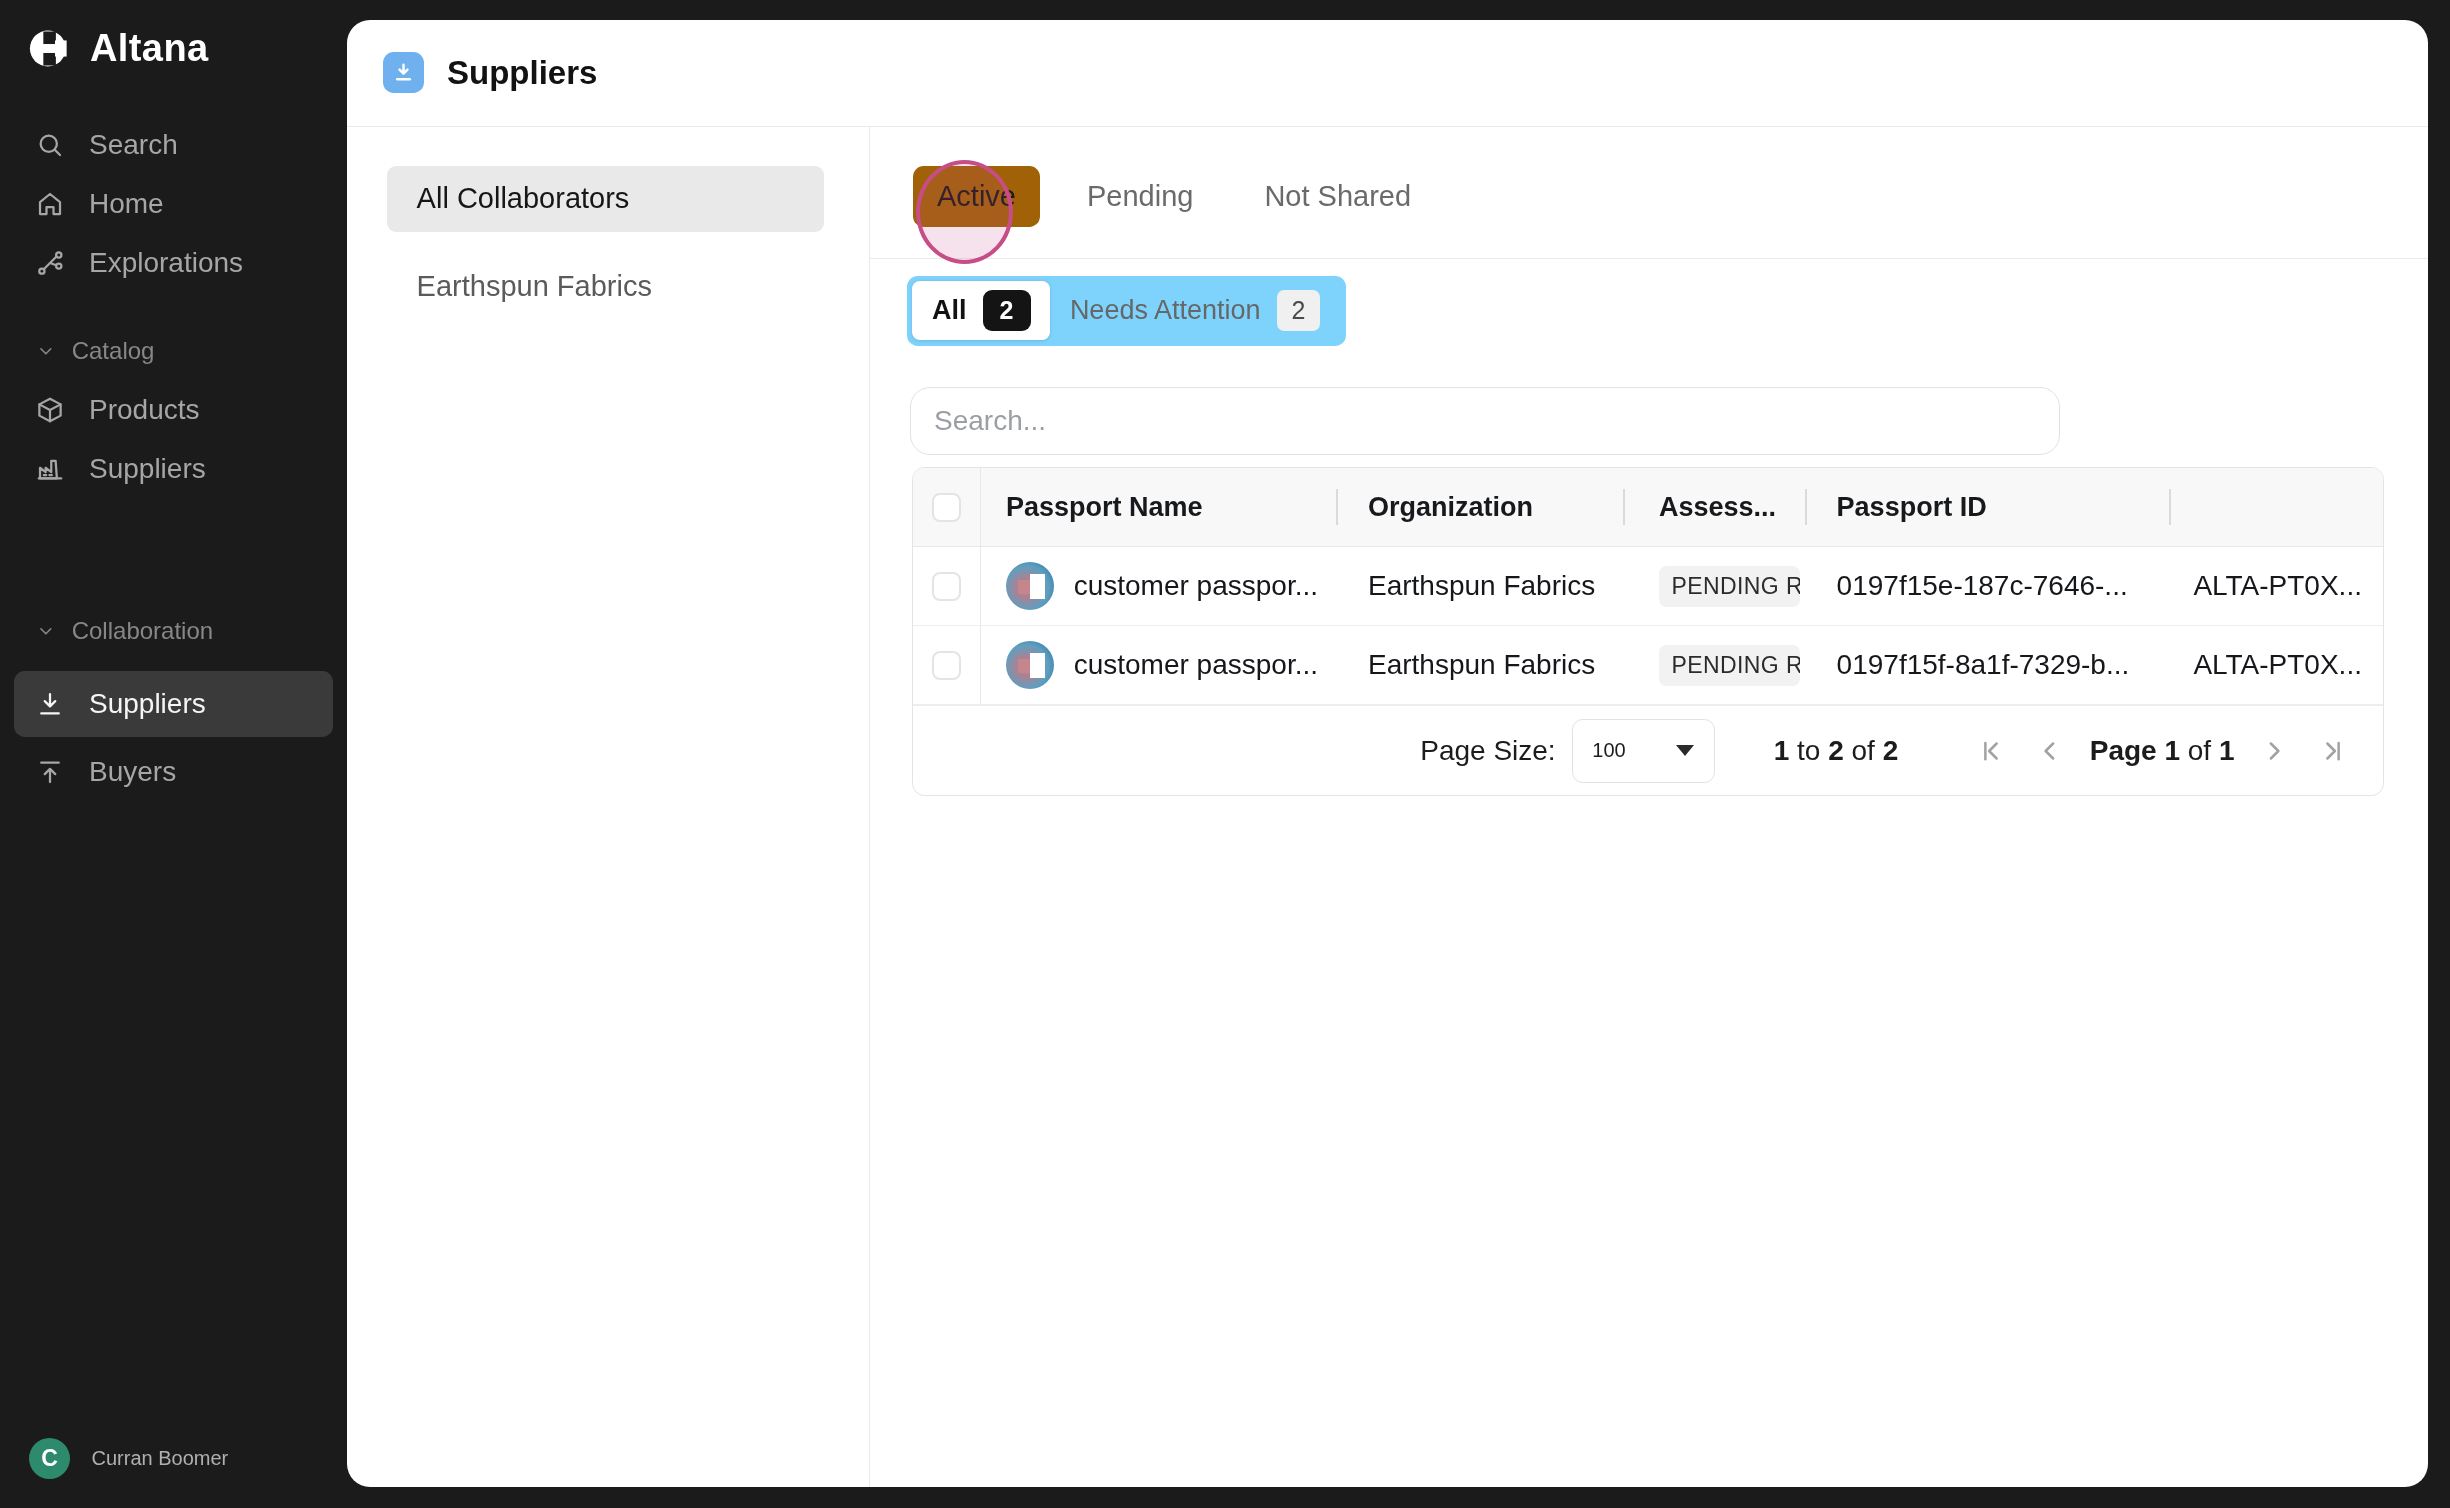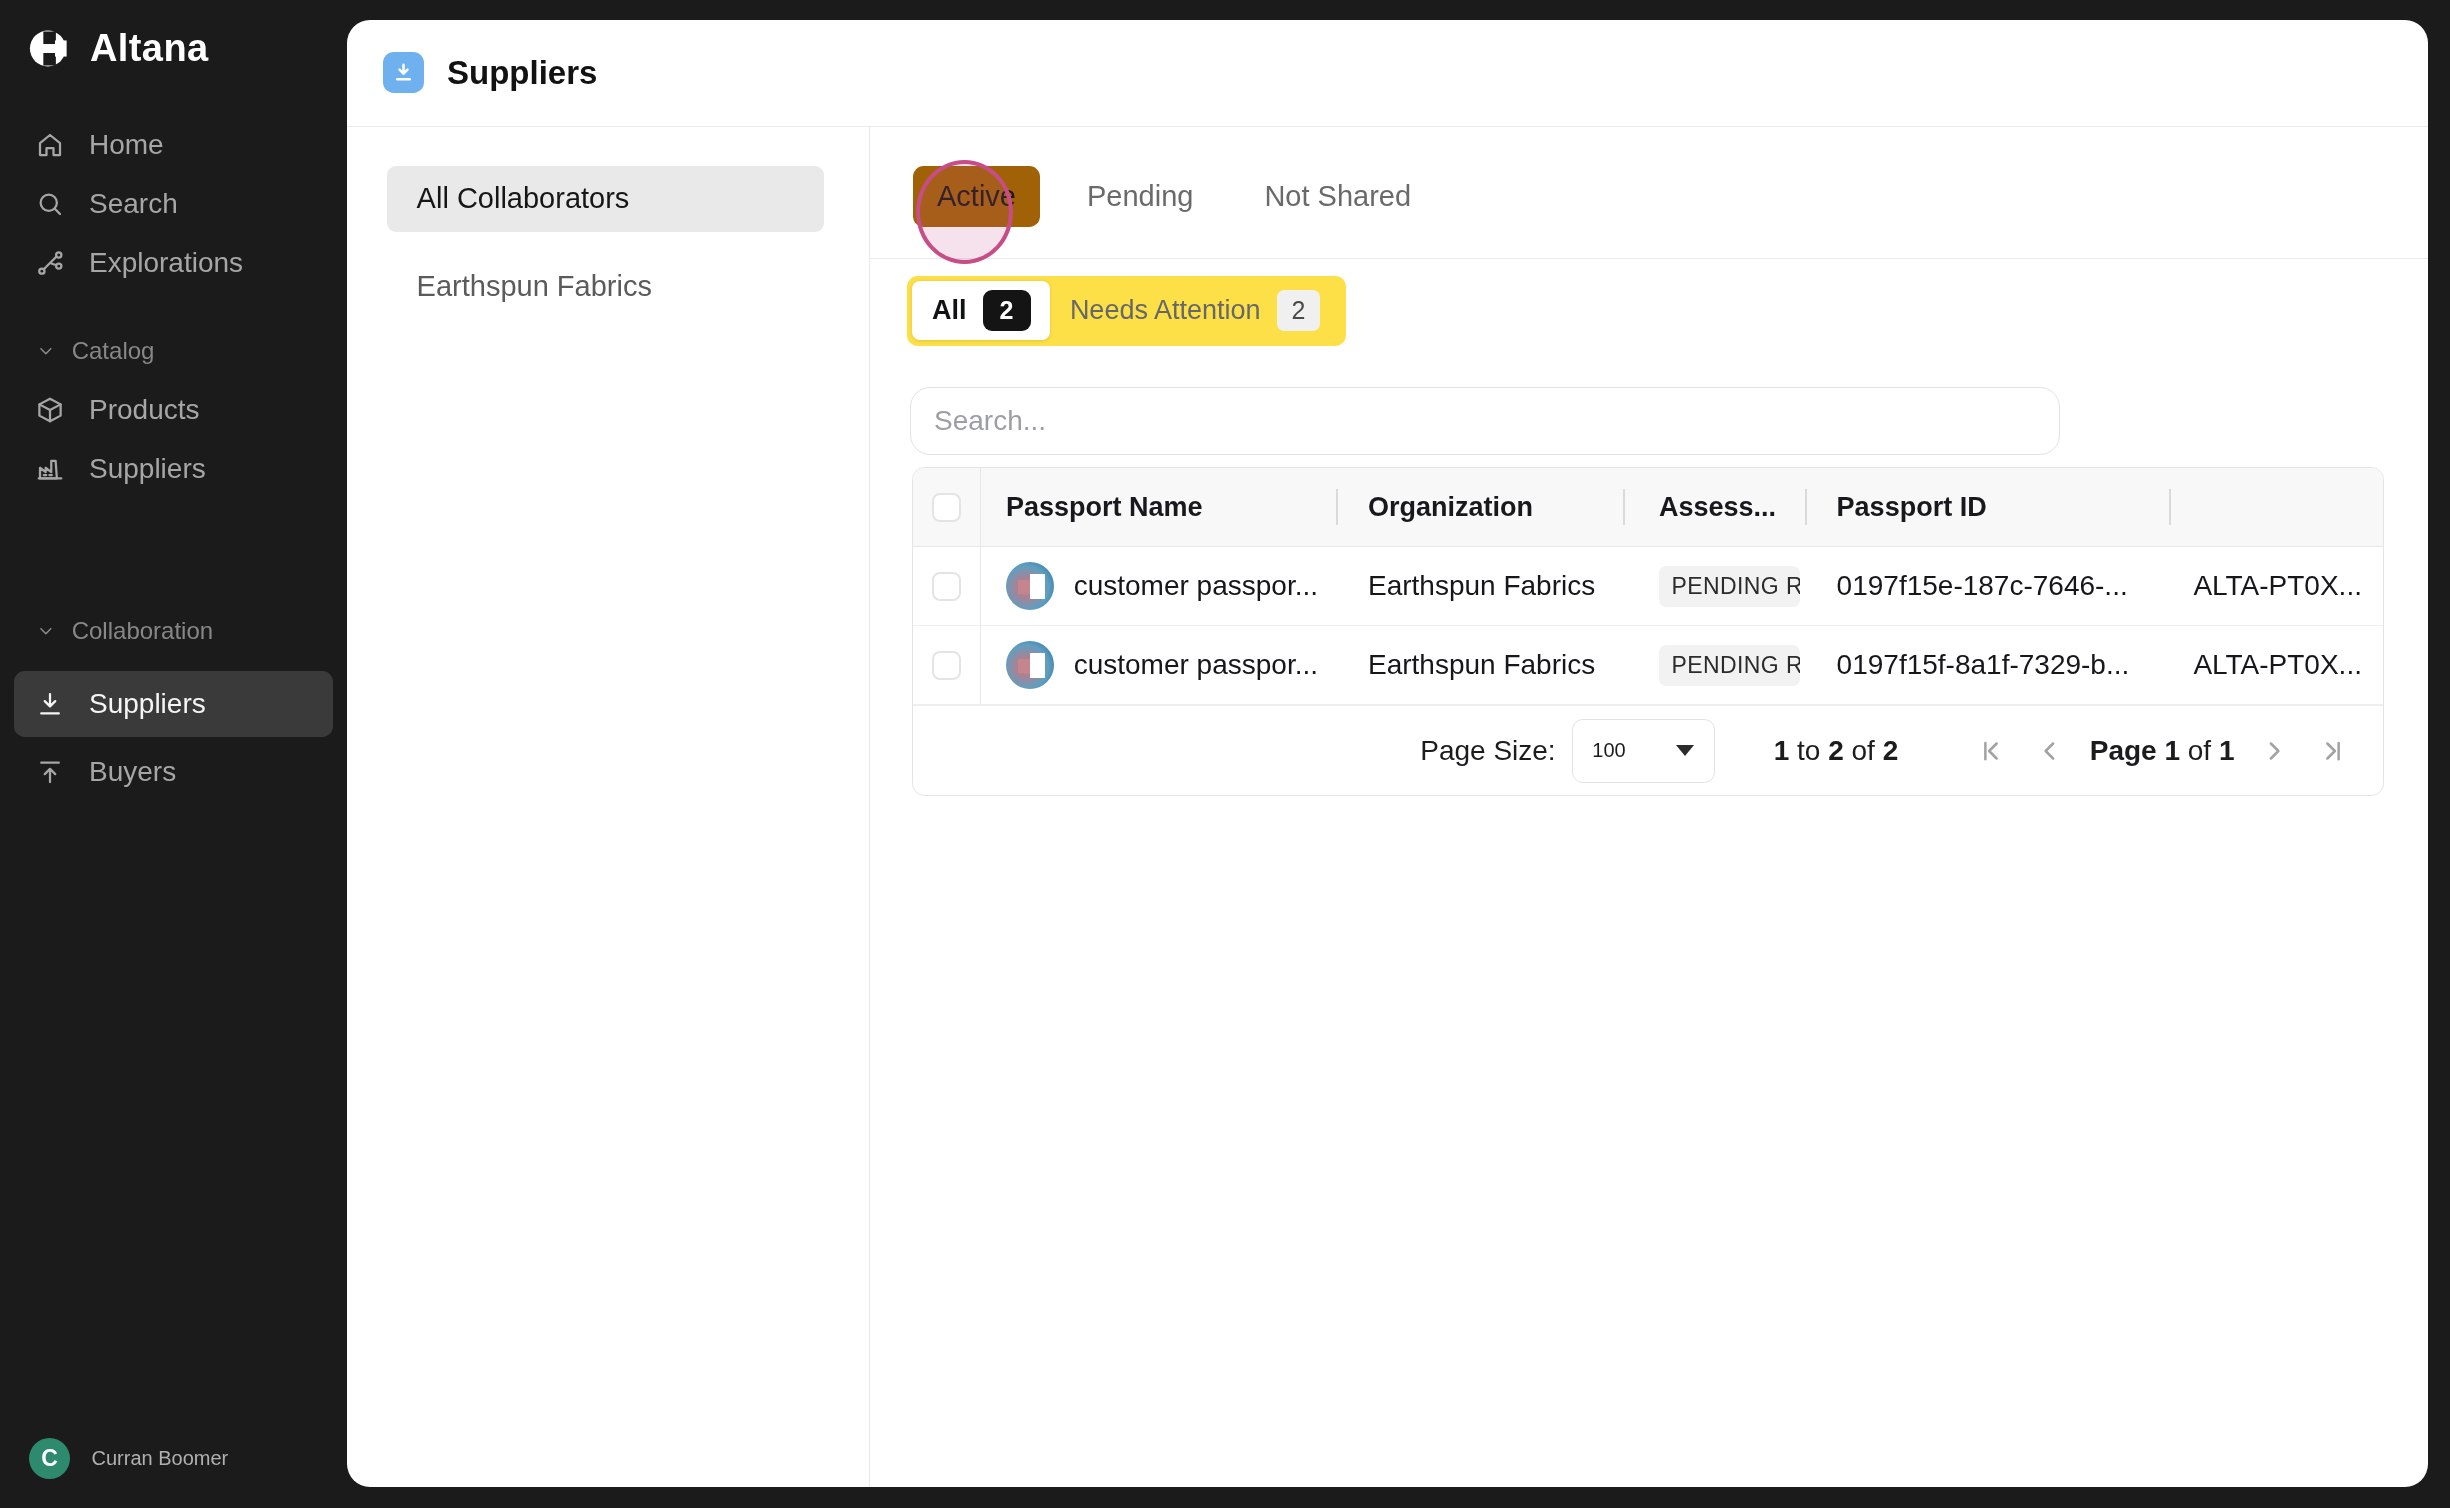--- a/index.html
+++ b/index.html
@@ -95,21 +95,21 @@
 
   .click-indicator {
     position: absolute; left: 46px; top: 33px; width: 97px; height: 104px;
     border: 4.5px solid #c64d86; border-radius: 50%;
     background: rgba(198, 77, 134, 0.16);
     pointer-events: none; z-index: 5;
   }
 
   .filter-group {
     display: inline-flex; align-items: center;
-    background: #fde047; border-radius: 10.7px; padding: 5.4px;
+    background: #7dd3fc; border-radius: 10.7px; padding: 5.4px;
     margin: 49px 0 0 37px; height: 70px;
   }
   .filter-seg {
     display: flex; align-items: center; gap: 16px; height: 59px;
     padding: 0 19.7px; border-radius: 8px; font-size: 27px; color: #666768;
     cursor: pointer; background: transparent; border: none; font-family: inherit;
   }
   .filter-seg.selected {
     background: #ffffff; color: #111213; font-weight: 600;
     box-shadow: 0 0.9px 3.6px rgba(0,0,0,0.12);
@@ -216,34 +216,34 @@
         <rect x="16" y="29" width="14" height="14" fill="#1b1b1b"></rect>
         <rect x="29" y="15" width="13" height="18" fill="#ffffff"></rect>
       </svg>
     </span>
     <span class="logo-text">Altana</span>
   </div>
 
   <nav class="nav">
     <div class="nav-item">
       <span class="ico">
-        <svg width="30" height="30" viewBox="0 0 24 24" fill="none" stroke="currentColor" stroke-width="1.8" stroke-linecap="round" stroke-linejoin="round">
-            <path d="M4 10.5 12 4l8 6.5V20h-5.2v-5.5h-5.6V20H4z"></path>
-          </svg>
-      </span>
-      <span>Home</span>
-    </div>
-    <div class="nav-item">
-      <span class="ico">
         <svg width="30" height="30" viewBox="0 0 24 24" fill="none" stroke="currentColor" stroke-width="1.8" stroke-linecap="round">
             <circle cx="11" cy="11" r="6.5"></circle>
             <path d="M15.8 15.8 20 20"></path>
           </svg>
       </span>
       <span>Search</span>
+    </div>
+    <div class="nav-item">
+      <span class="ico">
+        <svg width="30" height="30" viewBox="0 0 24 24" fill="none" stroke="currentColor" stroke-width="1.8" stroke-linecap="round" stroke-linejoin="round">
+            <path d="M4 10.5 12 4l8 6.5V20h-5.2v-5.5h-5.6V20H4z"></path>
+          </svg>
+      </span>
+      <span>Home</span>
     </div>
     <div class="nav-item">
       <span class="ico">
         <svg width="30" height="30" viewBox="0 0 24 24" fill="none" stroke="currentColor" stroke-width="1.8" stroke-linecap="round">
             <circle cx="5.5" cy="18.5" r="2.1"></circle>
             <circle cx="19" cy="5.5" r="2.1"></circle>
             <circle cx="19" cy="14.5" r="2.1"></circle>
             <path d="M7.2 16.8 12 12m0 0 5.2-5.2M12 12l5.1 1.8"></path>
           </svg>
       </span>

